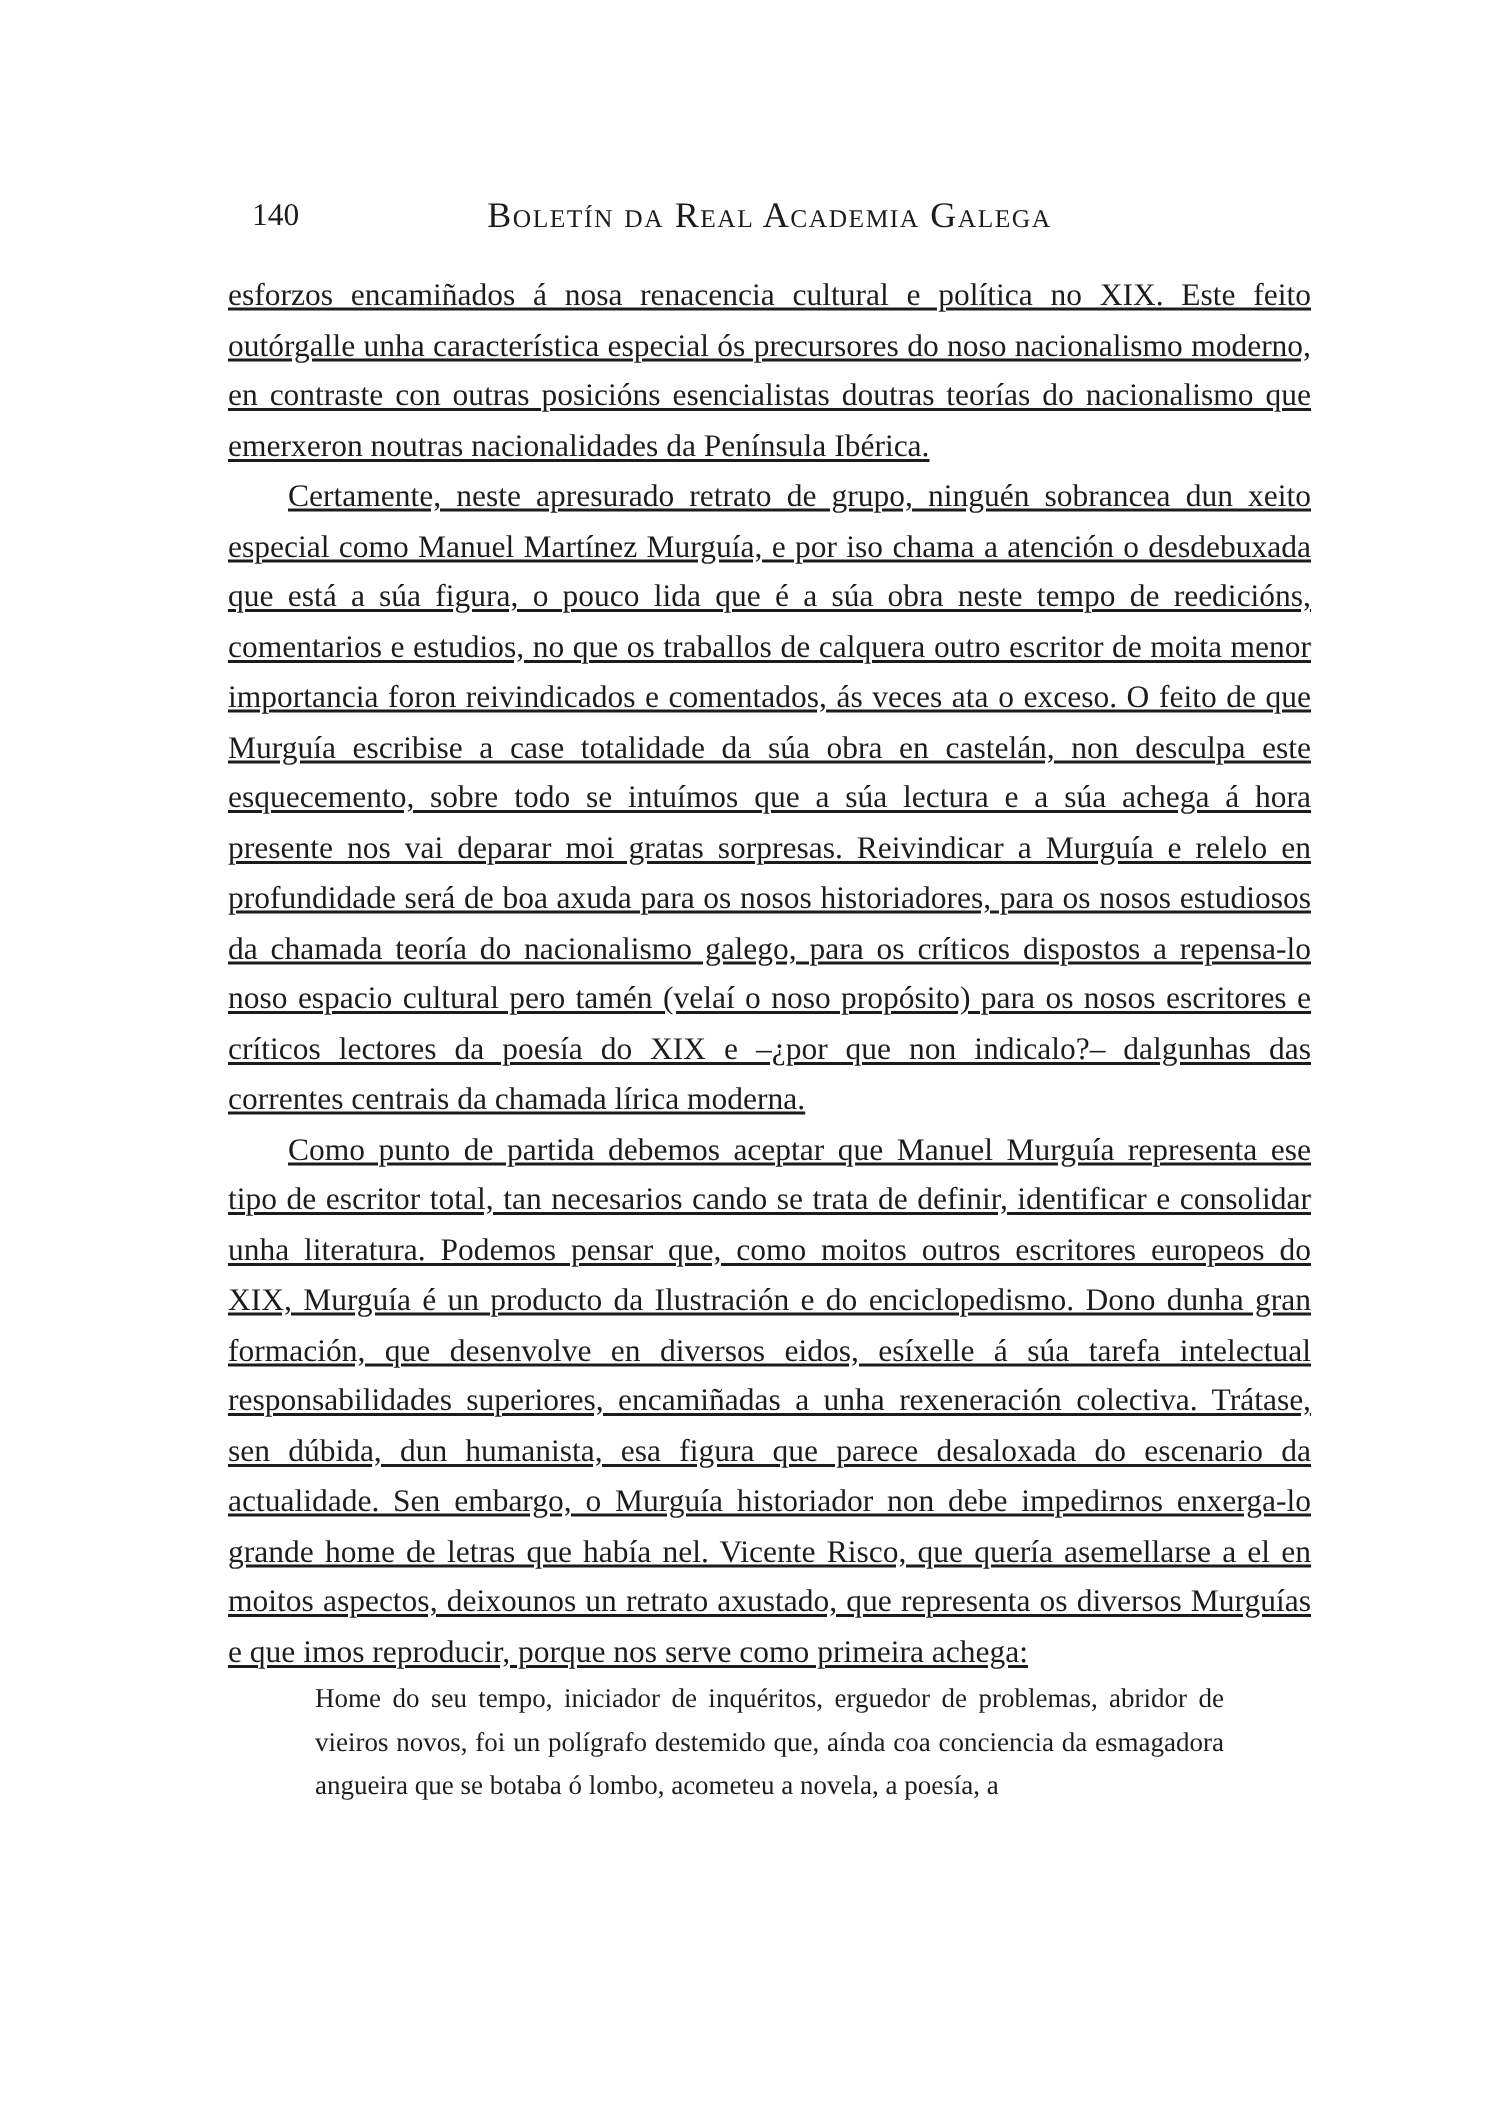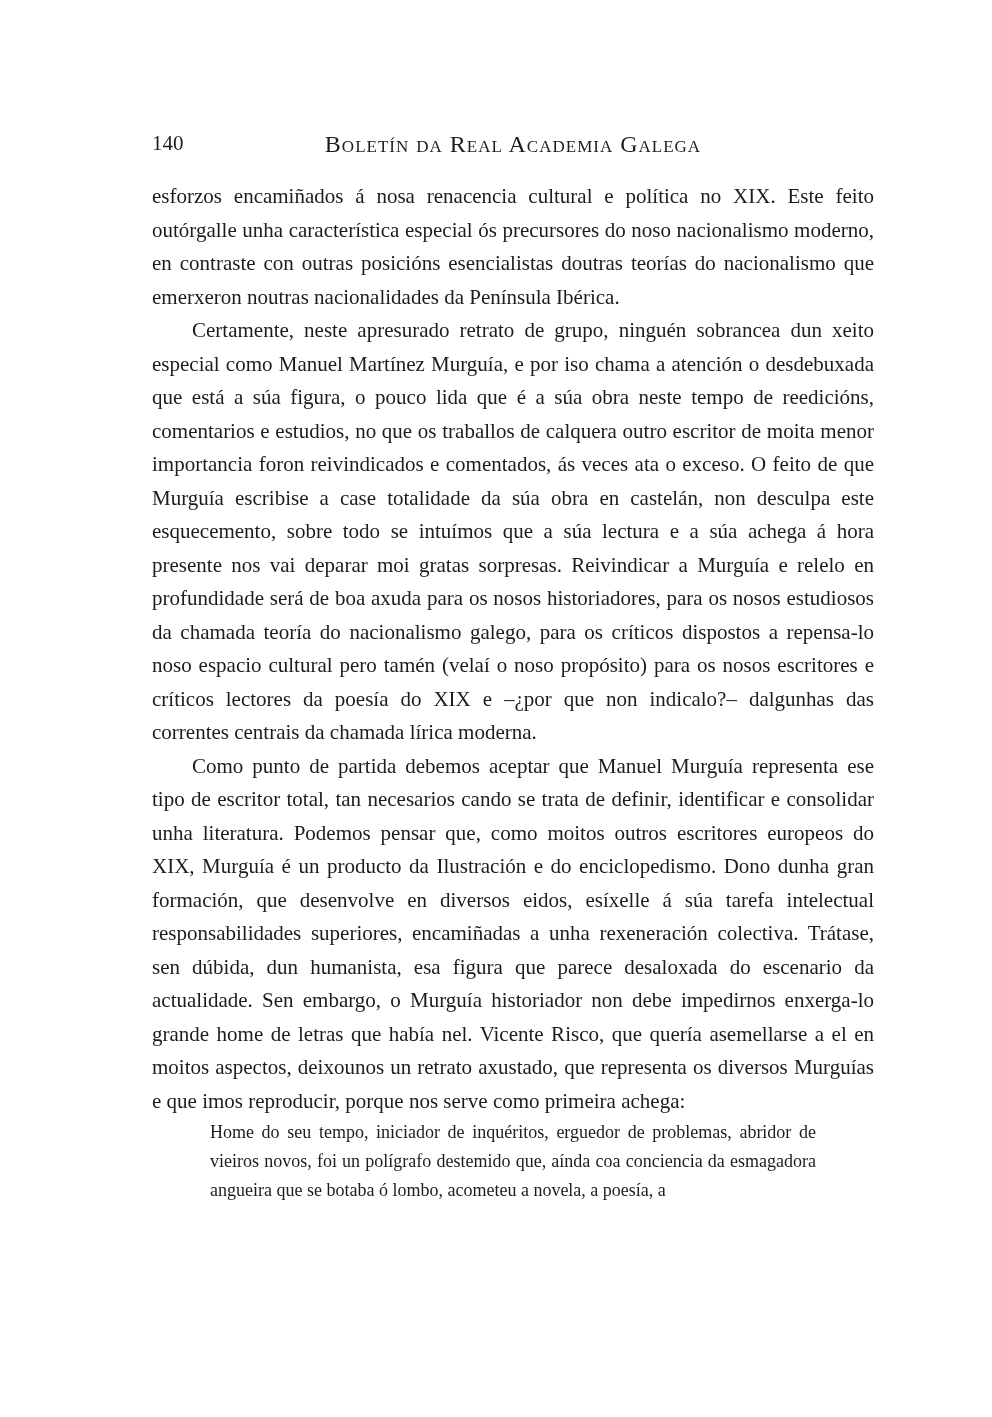--- a/index.html
+++ b/index.html
@@ -23,21 +23,21 @@
     top: 130px;
     width: 722px;
   }
   .header-row {
     position: relative;
     height: 30px;
     margin-bottom: 20px;
   }
   .page-number {
     position: absolute;
-    left: 0;
+    left: 16px;
     top: 0;
     font-size: 21px;
     line-height: 26px;
   }
   .header-title {
     position: absolute;
     left: 0;
     right: 0;
     top: 1px;
     text-align: center;
@@ -47,20 +47,21 @@
     letter-spacing: 1px;
   }
   .body-text {
     font-size: 21px;
     line-height: 33.5px;
     text-align: justify;
     text-justify: inter-word;
   }
   .body-text p {
     text-indent: 40px;
+    text-decoration: underline;
   }
   .body-text p.no-indent {
     text-indent: 0;
   }
   .quote-block {
     margin-left: 58px;
     margin-right: 58px;
     font-size: 18px;
     line-height: 29px;
     text-align: justify;

